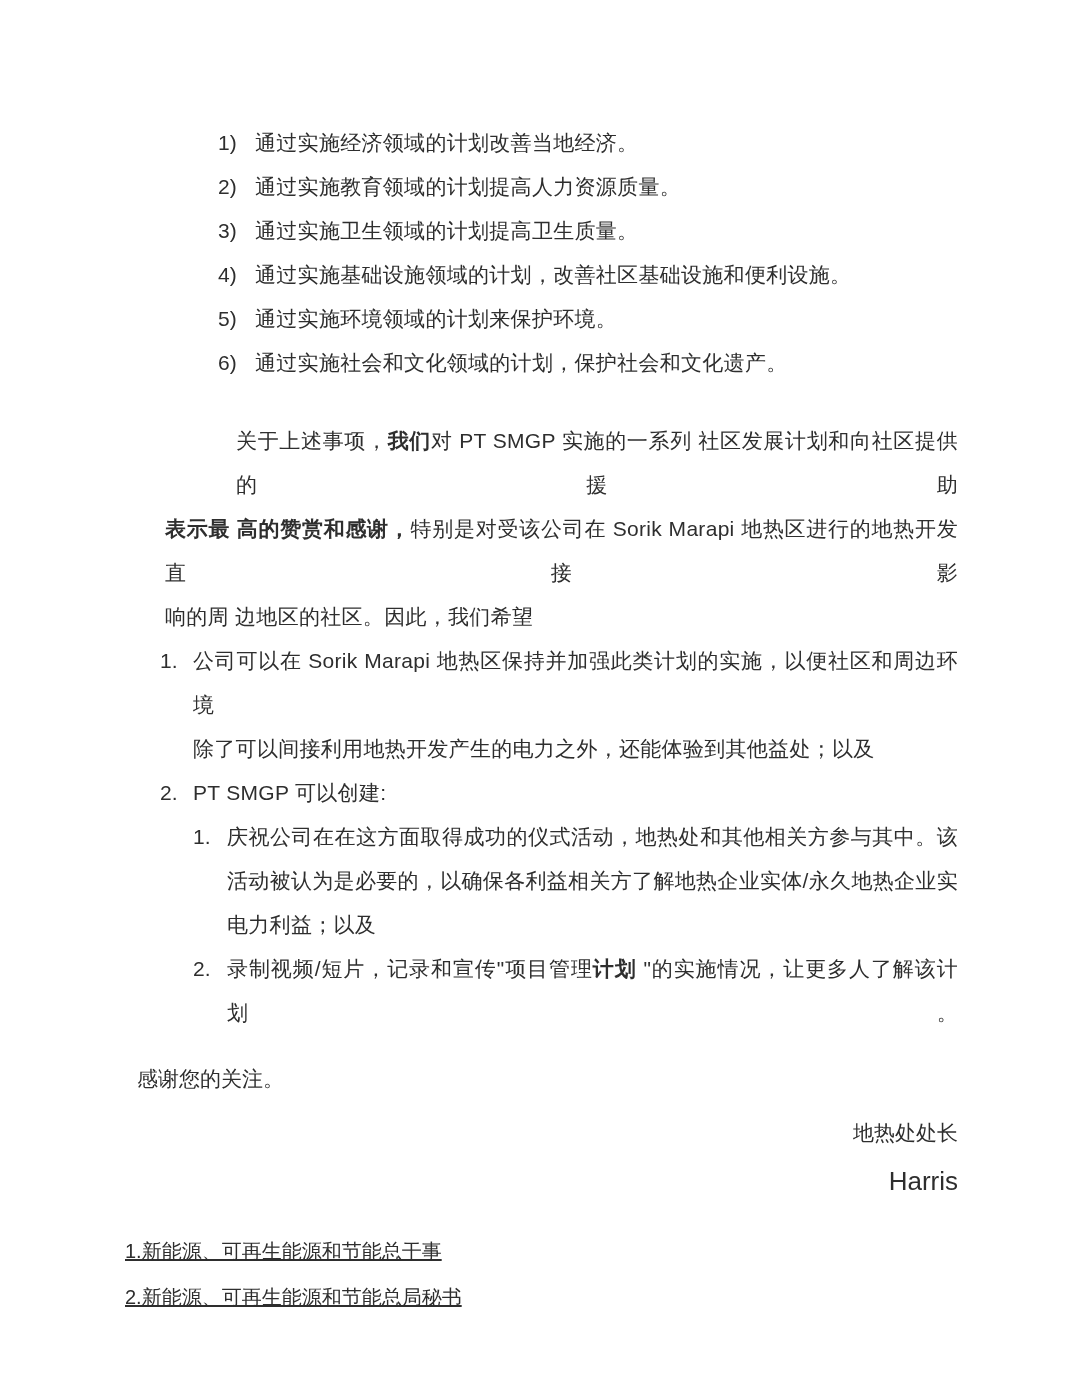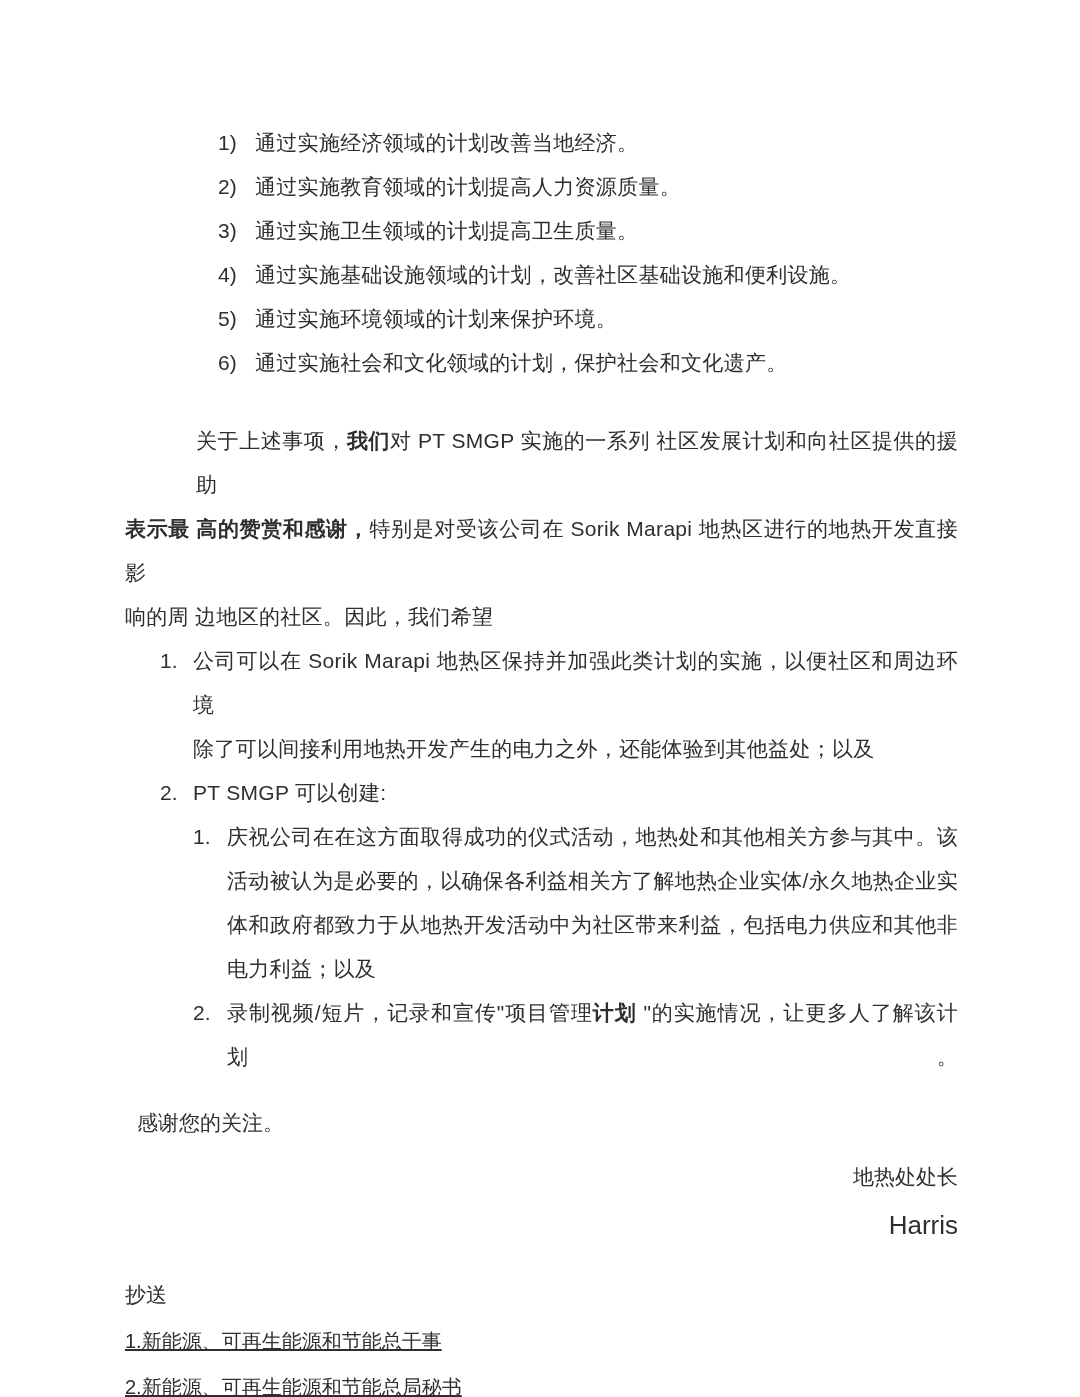--- a/index.html
+++ b/index.html
@@ -38,21 +38,21 @@
   }
   .b { font-weight: bold; }
 
   .row { display: flex; }
   .row .num { flex: none; font-size: 21px; line-height: 44px; }
   .row .body { flex: 1; min-width: 0; }
 
   .intro-list .row { margin-left: 93px; }
   .intro-list .num { width: 37px; }
 
-  .paragraph { margin-top: 34px; }
+  .paragraph { margin-top: 34px; margin-left: 40px; }
 
   .request-list .row { margin-left: 35px; }
   .request-list .num { width: 33px; }
 
   .sub-list .row { margin-left: 68px; }
   .sub-list .num { width: 34px; }
 
   .thanks {
     margin: 22px 0 0 12px;
     font-size: 21px;
@@ -149,41 +149,39 @@
           </div>
         </div>
       </section>
 
     <section class="sub-list" id="sub-list">
         <div class="row">
           <span class="num">1.</span>
           <div class="body">
             <div class="line fill"><span>庆祝公司在在这方面取得成功的仪式活动，地热处和其他相关方参与其中。该</span></div>
             <div class="line fill"><span>活动被认为是必要的，以确保各利益相关方了解地热企业实体/永久地热企业实</span></div>
-            <div class="line fill"><span>体和政府都致力于从地热开发活动中为社区带来利益，包括电力供应和其他非</span></div>
             <div class="line"><span>电力利益；以及</span></div>
           </div>
         </div>
         <div class="row">
           <span class="num">2.</span>
           <div class="body">
             <div class="line fill"><span>录制视频/短片，记录和宣传"项目管理</span><span class="b">计划</span><span> "的实施情况，让更多人了解该计划。</span></div>
           </div>
         </div>
       </section>
 
     <p class="thanks">感谢您的关注。</p>
 
     <div class="signature">
       <div class="sig-title">地热处处长</div>
       <div class="sig-name">Harris</div>
     </div>
 
     <div class="cc">
-      <div class="cc-label">抄送</div>
       <div id="cc-list">
           <div class="cc-item">1.新能源、可再生能源和节能总干事</div>
           <div class="cc-item">2.新能源、可再生能源和节能总局秘书</div>
         </div>
     </div>
 
   </div>
 </div>
 
 </body></html>

